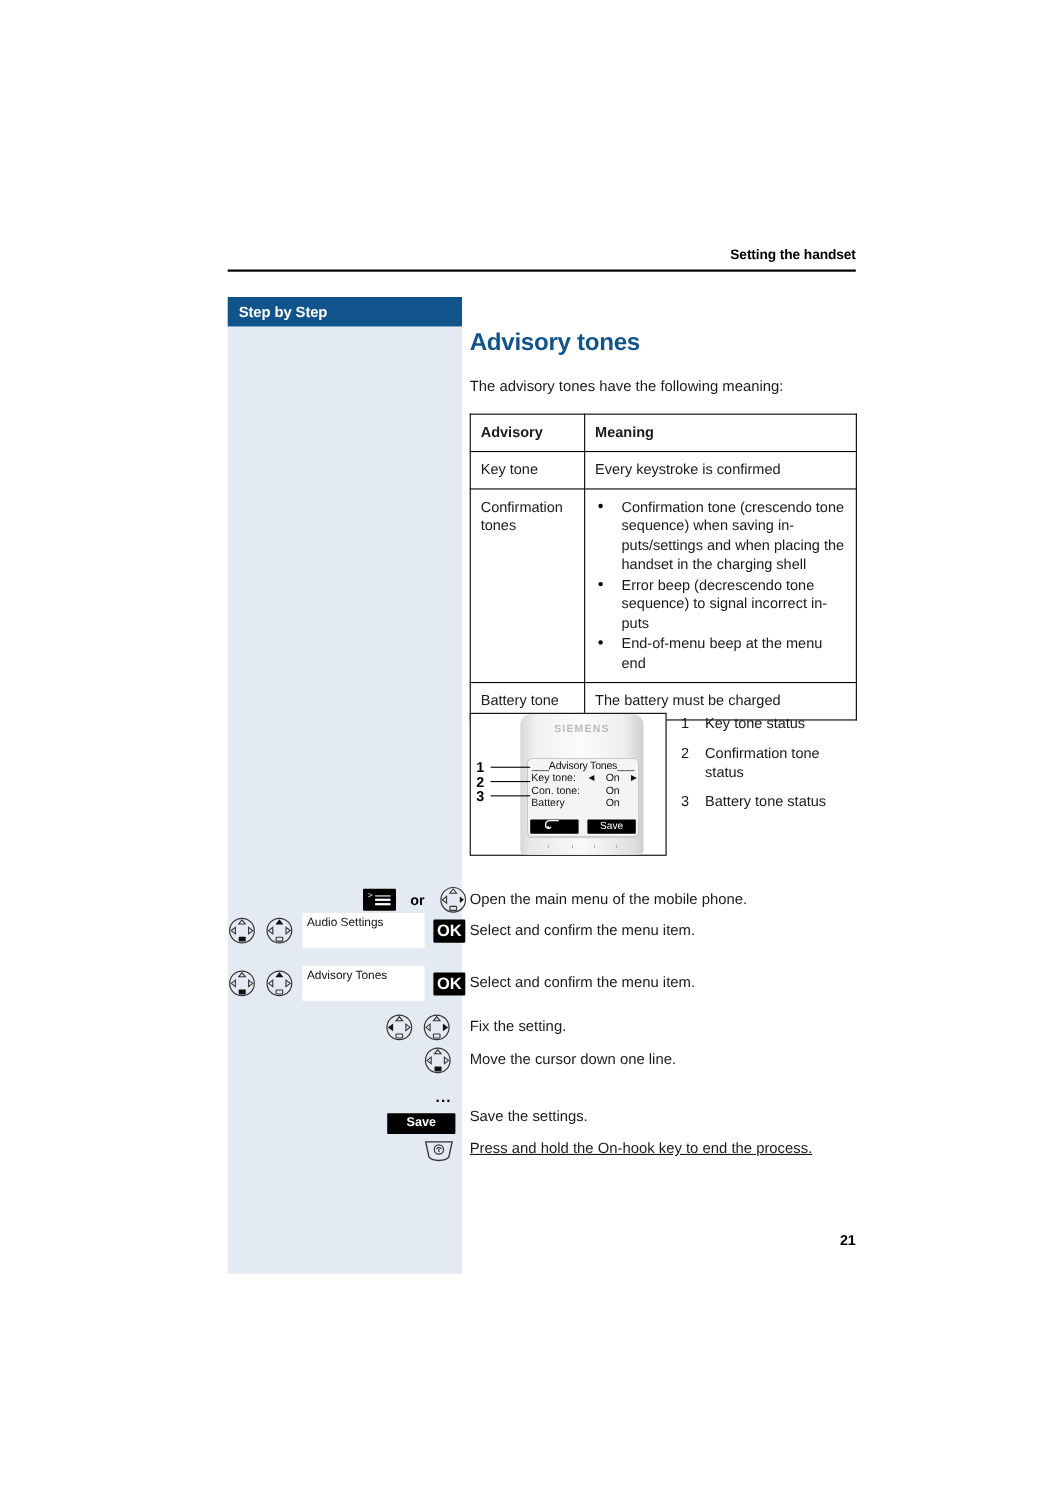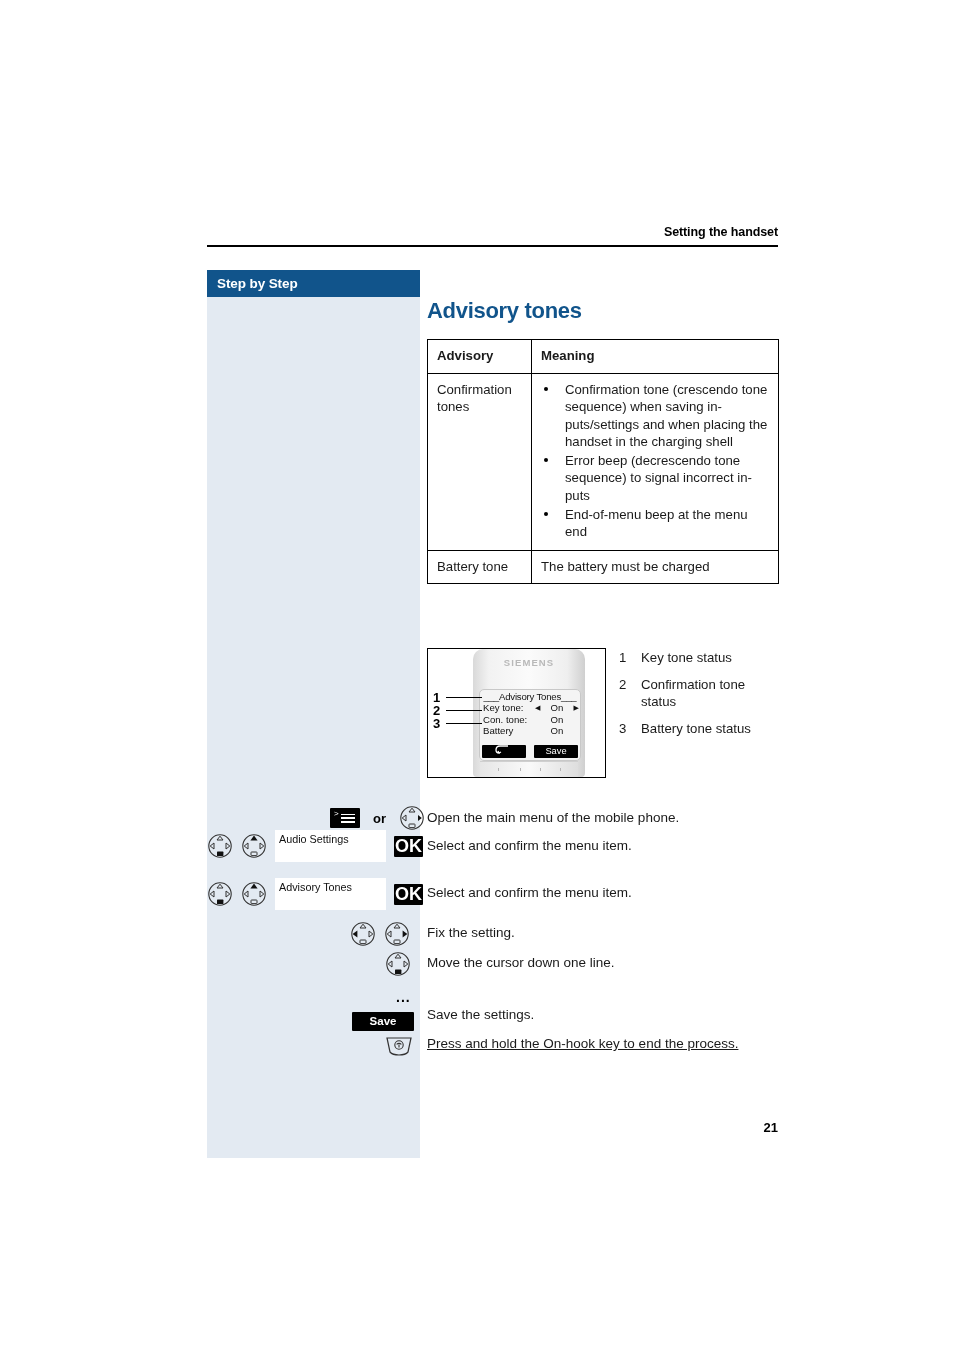--- a/index.html
+++ b/index.html
@@ -324,21 +324,21 @@
     font-size: 13px;
     font-weight: bold;
     color: #000;
     padding: 0 5px;
   }
   .ok-key {
     width: 29px;
     height: 21px;
     background: #000;
     color: #fff;
-    font-size: 18px;
+    font-size: 15px;
     font-weight: bold;
     text-align: center;
     line-height: 21px;
     border-radius: 1px;
     flex: none;
   }
   .menu-field {
     width: 111px;
     height: 32px;
     background: #fff;
@@ -387,33 +387,38 @@
 </div>
 <div id="header-rule"></div>
 
 <div id="sbs-column">
   <div id="sbs-header">Step by Step</div>
   <div id="sbs-body"></div>
 </div>
 
 <div id="main">
   <h1 id="doc-title">Advisory tones</h1>
+  <p id="intro-para">The advisory tones have the following meaning:</p>
 
   <table id="advisory-table">
     <colgroup>
         <col class="c1">
         <col class="c2">
       </colgroup>
     <thead>
       <tr>
         <th>Advisory</th>
         <th>Meaning</th>
       </tr>
     </thead>
     <tbody>
+      <tr>
+        <td>Key tone</td>
+        <td>Every keystroke is confirmed</td>
+      </tr>
       <tr>
         <td>Confirmation tones</td>
         <td>
           <ul class="bullet-list">
             <li><span class="dot"></span><span>Confirmation tone (crescendo tone sequence) when saving in-puts/settings and when placing the handset in the charging shell</span></li>
             <li><span class="dot"></span><span>Error beep (decrescendo tone sequence) to signal incorrect in-puts</span></li>
             <li><span class="dot"></span><span>End-of-menu beep at the menu end</span></li>
           </ul>
         </td>
       </tr>

